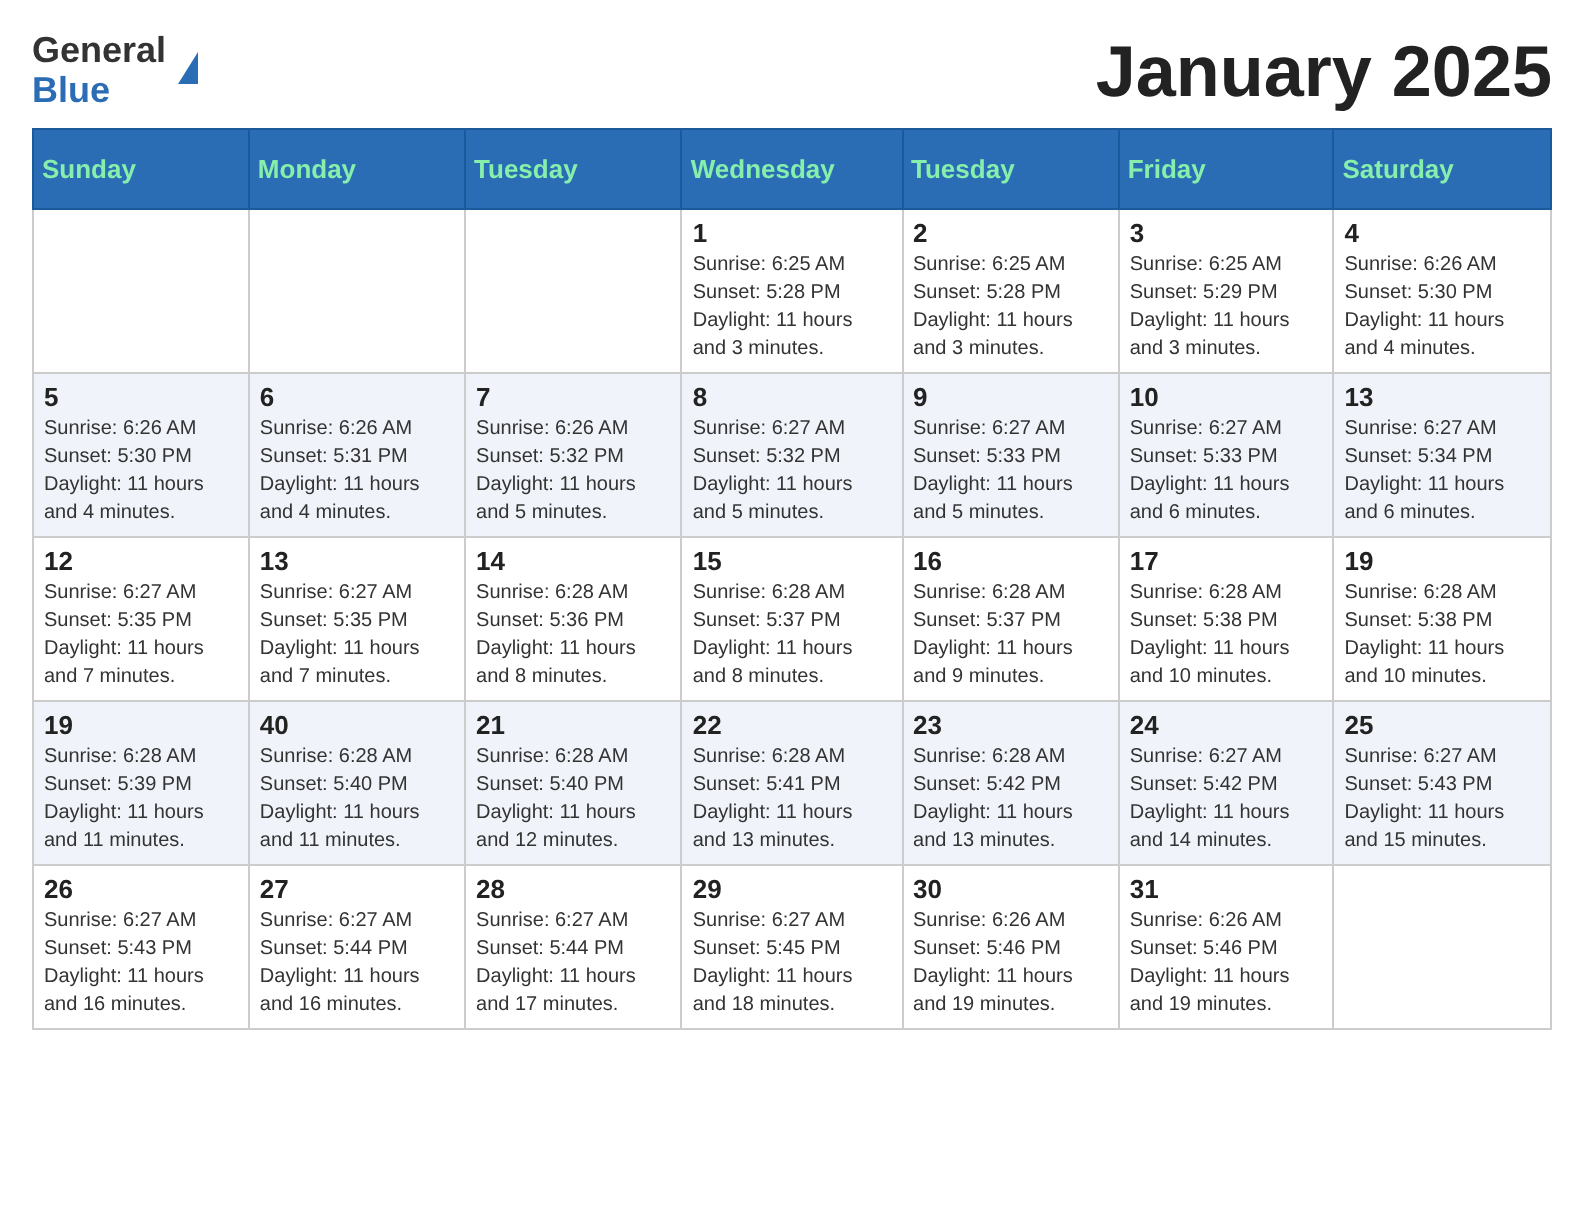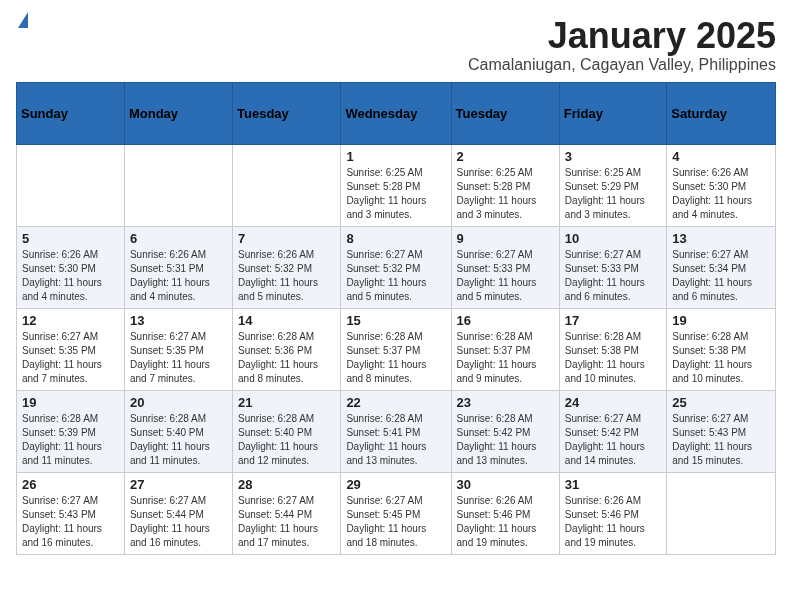--- a/index.html
+++ b/index.html
@@ -46,24 +46,24 @@
     .subtitle {
       font-size: 16px;
       color: #444;
     }
     .calendar {
       width: 100%;
       border-collapse: collapse;
     }
     .calendar thead tr th {
       background: #2a6db5;
-      color: #000000;
+      color: #86efac;
       font-size: 13px;
       font-weight: bold;
-      padding: 23px 4px;
+      padding: 12px 4px;
       text-align: left;
       border: 1px solid #1a5a9a;
     }
     .calendar tbody tr td {
       vertical-align: top;
       border: 1px solid #ccc;
       padding: 4px 5px;
       font-size: 10.5px;
       color: #333;
       width: 113px;
@@ -86,25 +86,30 @@
       font-size: 10px;
       color: #333;
       line-height: 1.4;
     }
   </style>
 </head>
 <body>
 
 <div class="header">
   <div class="logo">
+    <div>
+      <div class="logo-text">
+        <span class="logo-general">General</span><br>
+        <span class="logo-blue">Blue</span>
+      </div>
+    </div>
     <div class="logo-triangle"></div>
   </div>
   <div class="title-block">
     <div class="month-title">January 2025</div>
-    <div class="subtitle">Camalaniugan, Cagayan Valley, Philippines</div>
   </div>
 </div>
 
 <table class="calendar">
   <thead>
     <tr>
     <th>Sunday</th>
         <th>Monday</th>
         <th>Tuesday</th>
         <th>Wednesday</th>
@@ -232,21 +237,21 @@
         </td>
       </tr>
       <tr>
         <td>
           <span class="day-number">19</span>
           <div class="cell-text" style="white-space: pre-line;">Sunrise: 6:28 AM
 Sunset: 5:39 PM
 Daylight: 11 hours and 11 minutes.</div>
         </td>
         <td>
-          <span class="day-number">20</span>
+          <span class="day-number">40</span>
           <div class="cell-text" style="white-space: pre-line;">Sunrise: 6:28 AM
 Sunset: 5:40 PM
 Daylight: 11 hours and 11 minutes.</div>
         </td>
         <td>
           <span class="day-number">21</span>
           <div class="cell-text" style="white-space: pre-line;">Sunrise: 6:28 AM
 Sunset: 5:40 PM
 Daylight: 11 hours and 12 minutes.</div>
         </td>

